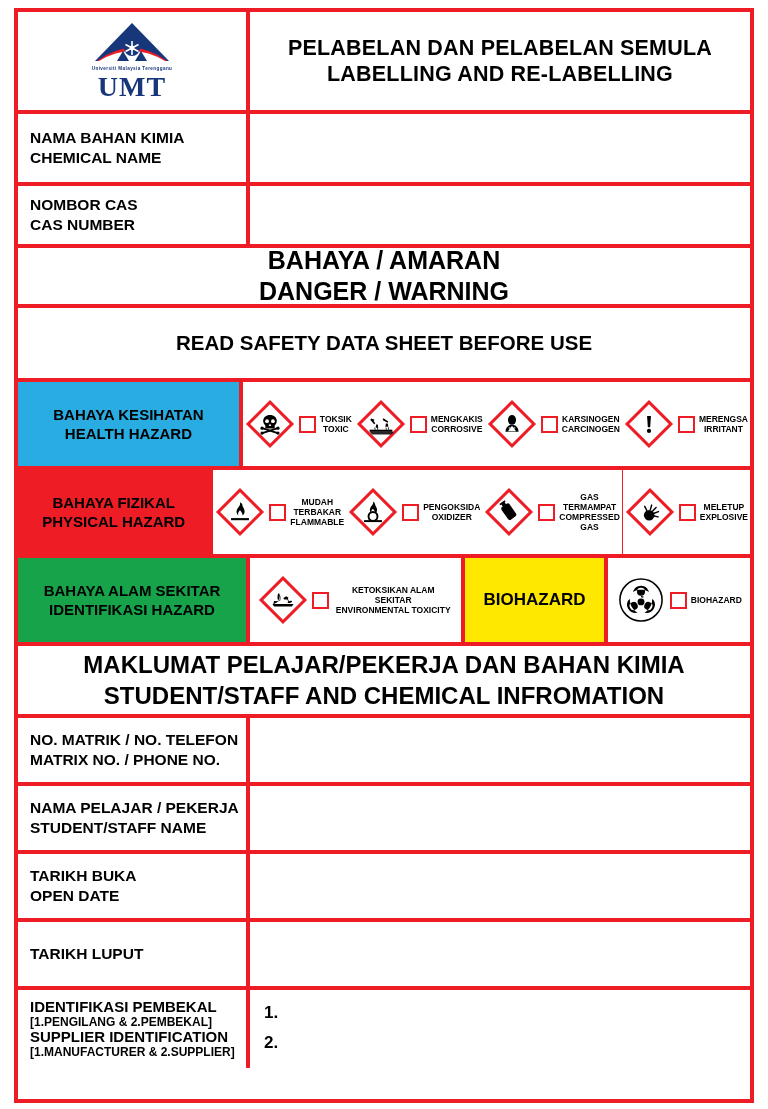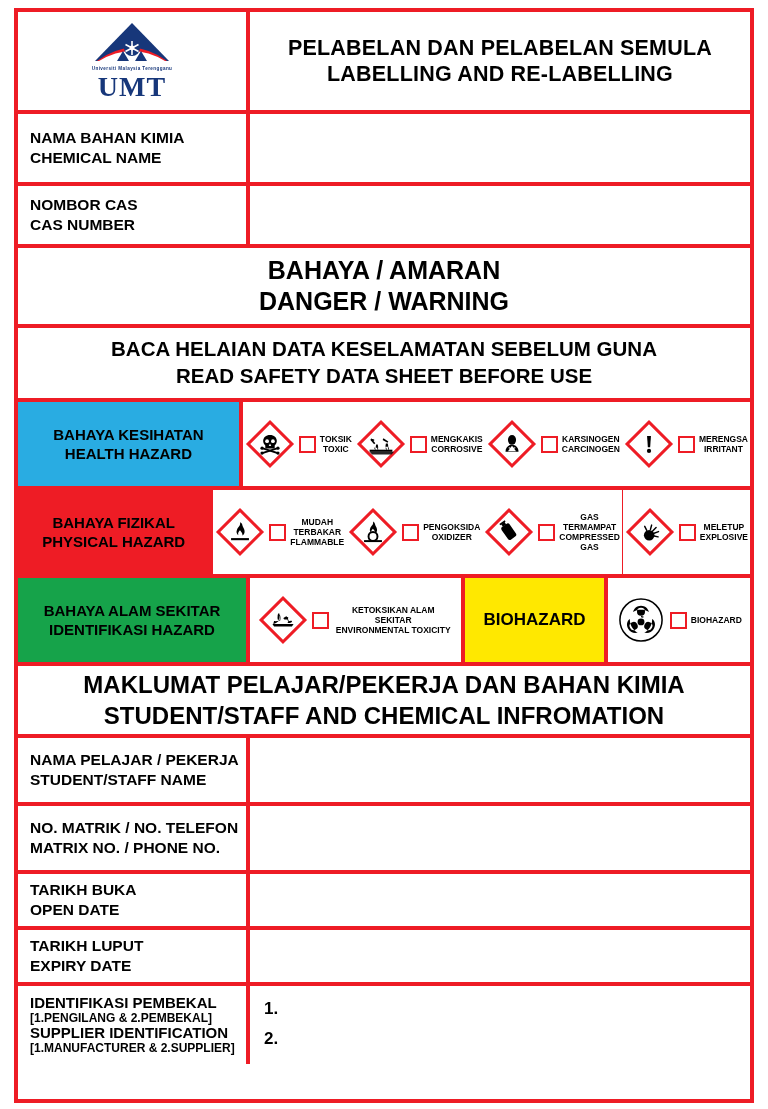--- a/index.html
+++ b/index.html
@@ -106,21 +106,21 @@
     font-weight: bold;
     font-size: 21.5px;
     line-height: 1.22;
     letter-spacing: .2px;
   }
 
   .namerow { height: 72px; }
   .casrow { height: 62px; }
 
   .danger {
-    height: 80px;
+    height: 60px;
     font-size: 25px;
     line-height: 1.25;
   }
   .readsds {
     height: 74px;
     font-size: 20.5px;
     line-height: 1.3;
   }
 
   
@@ -212,21 +212,21 @@
     box-sizing: border-box;
   }
 
   .section-title {
     height: 72px;
     font-size: 24px;
     line-height: 1.3;
   }
 
   .info-row { height: 68px; }
-  .tall { height: 56px; }
+  .tall { height: 68px; }
 
   .supplier-row { height: 78px; }
   .supplier-label {
     width: 232px;
     border-right: 4px solid #ee1c25;
     box-sizing: border-box;
     display: flex;
     flex-direction: column;
     justify-content: center;
     padding-left: 12px;
@@ -299,21 +299,20 @@
 
     <div class="row danger">
       <div class="cell-full">
         <div>BAHAYA / AMARAN</div>
         <div>DANGER / WARNING</div>
       </div>
     </div>
 
     <div class="row readsds">
       <div class="cell-full">
-        <div>BACA HELAIAN DATA KESELAMATAN SEBELUM GUNA</div>
         <div>READ SAFETY DATA SHEET BEFORE USE</div>
       </div>
     </div>
 
     <div class="row haz-row">
       <div class="haz-label haz-health">
         <span>BAHAYA KESIHATAN</span>
         <span>HEALTH HAZARD</span>
       </div>
       <div class="haz-items">
@@ -567,46 +566,45 @@
 
     <div class="row section-title">
       <div class="cell-full">
         <div>MAKLUMAT PELAJAR/PEKERJA DAN BAHAN KIMIA</div>
         <div>STUDENT/STAFF AND CHEMICAL INFROMATION</div>
       </div>
     </div>
 
     <div class="row info-row">
       <div class="cell-label">
+        <span>NO. MATRIK / NO. TELEFON</span>
+        <span>MATRIX NO. / PHONE NO.</span>
+      </div>
+      <div class="cell-value"></div>
+    </div>
+
+    <div class="row info-row">
+      <div class="cell-label">
         <span>NAMA PELAJAR / PEKERJA</span>
         <span>STUDENT/STAFF NAME</span>
-      </div>
-      <div class="cell-value"></div>
-    </div>
-
-    <div class="row info-row">
-      <div class="cell-label">
-        <span>NO. MATRIK / NO. TELEFON</span>
-        <span>MATRIX NO. / PHONE NO.</span>
       </div>
       <div class="cell-value"></div>
     </div>
 
     <div class="row tall">
       <div class="cell-label">
         <span>TARIKH BUKA</span>
         <span>OPEN DATE</span>
       </div>
       <div class="cell-value"></div>
     </div>
 
     <div class="row tall">
       <div class="cell-label">
         <span>TARIKH LUPUT</span>
-        <span>EXPIRY DATE</span>
       </div>
       <div class="cell-value"></div>
     </div>
 
     <div class="row supplier-row">
       <div class="supplier-label">
         <span class="big">IDENTIFIKASI PEMBEKAL</span>
         <span class="small">[1.PENGILANG &amp; 2.PEMBEKAL]</span>
         <span class="big">SUPPLIER IDENTIFICATION</span>
         <span class="small">[1.MANUFACTURER &amp; 2.SUPPLIER]</span>

